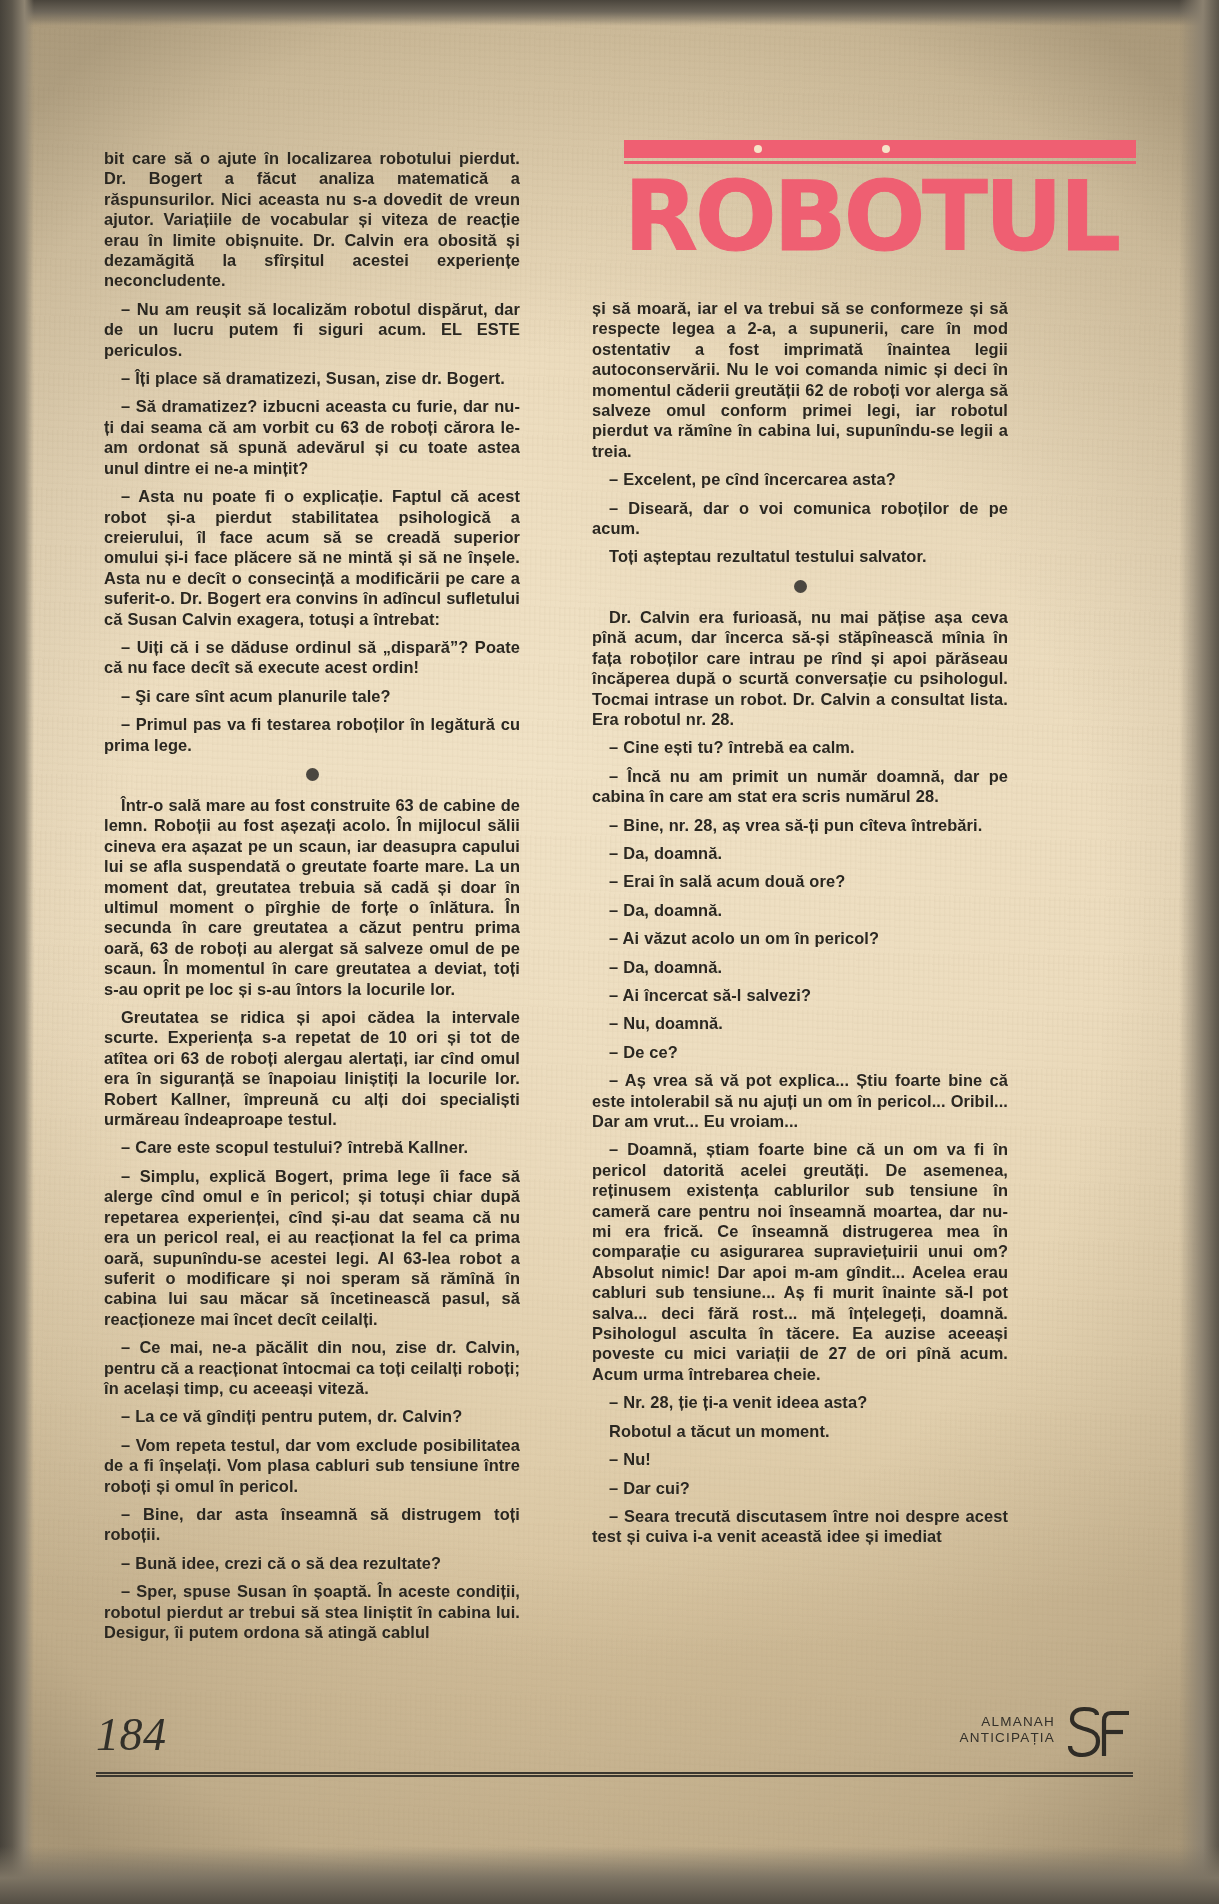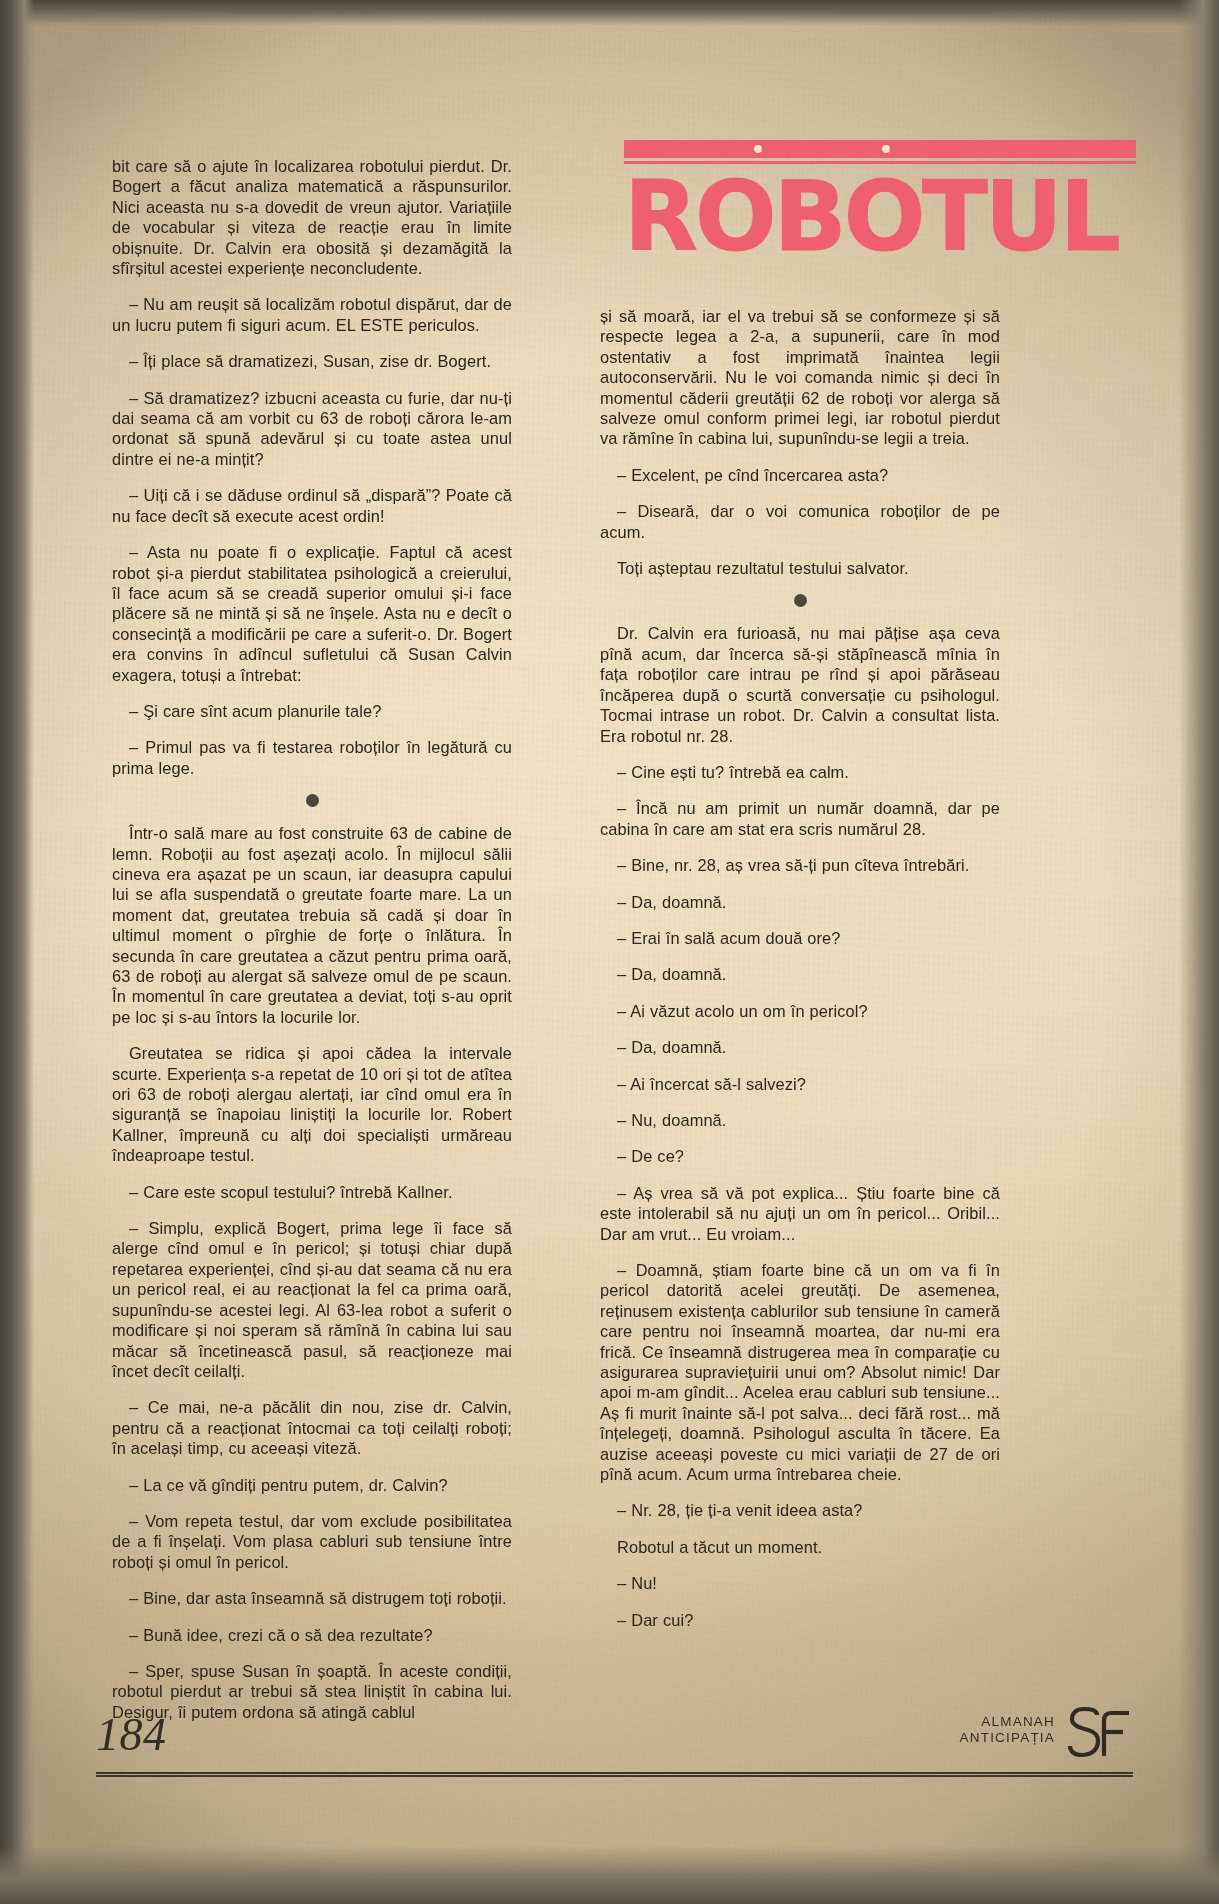--- a/index.html
+++ b/index.html
@@ -70,25 +70,26 @@
     float: left;
     color: #2a2721;
     font-size: 16.4px;
     line-height: 20.4px;
     text-align: justify;
     -webkit-hyphens: none;
     hyphens: none;
   }
   .col-left { margin-right: 56px; }
   .col p {
-    margin: 16px;
+    margin: 8px;
     text-align: justify;
     text-justify: inter-word;
     word-spacing: .02em;
     letter-spacing: .1px;
+    font-weight: bold;
   }
   .col p.ind { text-indent: 17px; }
   .col p.noind { text-indent: 0; }
 
   
   .title-block {
     position: absolute;
     left: 624px;
     top: 140px;
     width: 512px;
@@ -209,22 +210,22 @@
     </div>
 
     <div class="columns clearfix">
 
       <div class="col col-left">
         <div>
           <p class="noind">bit care să o ajute în localizarea robotului pierdut. Dr. Bogert a făcut analiza matematică a răspunsurilor. Nici aceasta nu s-a dovedit de vreun ajutor. Variațiile de vocabular și viteza de reacție erau în limite obișnuite. Dr. Calvin era obosită și dezamăgită la sfîrșitul acestei experiențe neconcludente.</p>
           <p class="ind">– Nu am reușit să localizăm robotul dispărut, dar de un lucru putem fi siguri acum. EL ESTE periculos.</p>
           <p class="ind">– Îți place să dramatizezi, Susan, zise dr. Bogert.</p>
           <p class="ind">– Să dramatizez? izbucni aceasta cu furie, dar nu-ți dai seama că am vorbit cu 63 de roboți cărora le-am ordonat să spună adevărul și cu toate astea unul dintre ei ne-a mințit?</p>
+          <p class="ind">– Asta nu poate fi o explicație. Faptul că acest robot și-a pierdut stabilitatea psihologică a creierului, îl face acum să se creadă superior omului și-i face plăcere să ne mintă și să ne înșele. Asta nu e decît o consecință a modificării pe care a suferit-o. Dr. Bogert era convins în adîncul sufletului că Susan Calvin exagera, totuși a întrebat:</p>
           <p class="ind">– Uiți că i se dăduse ordinul să „dispară”? Poate că nu face decît să execute acest ordin!</p>
-          <p class="ind">– Asta nu poate fi o explicație. Faptul că acest robot și-a pierdut stabilitatea psihologică a creierului, îl face acum să se creadă superior omului și-i face plăcere să ne mintă și să ne înșele. Asta nu e decît o consecință a modificării pe care a suferit-o. Dr. Bogert era convins în adîncul sufletului că Susan Calvin exagera, totuși a întrebat:</p>
           <p class="ind">– Şi care sînt acum planurile tale?</p>
           <p class="ind">– Primul pas va fi testarea roboților în legătură cu prima lege.</p>
         </div>
         <span class="sep-dot"></span>
         <div>
           <p class="ind">Într-o sală mare au fost construite 63 de cabine de lemn. Roboții au fost așezați acolo. În mijlocul sălii cineva era așazat pe un scaun, iar deasupra capului lui se afla suspendată o greutate foarte mare. La un moment dat, greutatea trebuia să cadă și doar în ultimul moment o pîrghie de forțe o înlătura. În secunda în care greutatea a căzut pentru prima oară, 63 de roboți au alergat să salveze omul de pe scaun. În momentul în care greutatea a deviat, toți s-au oprit pe loc și s-au întors la locurile lor.</p>
           <p class="ind">Greutatea se ridica și apoi cădea la intervale scurte. Experiența s-a repetat de 10 ori și tot de atîtea ori 63 de roboți alergau alertați, iar cînd omul era în siguranță se înapoiau liniștiți la locurile lor. Robert Kallner, împreună cu alți doi specialiști urmăreau îndeaproape testul.</p>
           <p class="ind">– Care este scopul testului? întrebă Kallner.</p>
           <p class="ind">– Simplu, explică Bogert, prima lege îi face să alerge cînd omul e în pericol; și totuși chiar după repetarea experienței, cînd și-au dat seama că nu era un pericol real, ei au reacționat la fel ca prima oară, supunîndu-se acestei legi. Al 63-lea robot a suferit o modificare și noi speram să rămînă în cabina lui sau măcar să încetinească pasul, să reacționeze mai încet decît ceilalți.</p>
           <p class="ind">– Ce mai, ne-a păcălit din nou, zise dr. Calvin, pentru că a reacționat întocmai ca toți ceilalți roboți; în același timp, cu aceeași viteză.</p>
@@ -257,20 +258,21 @@
           <p class="ind">– Da, doamnă.</p>
           <p class="ind">– Ai încercat să-l salvezi?</p>
           <p class="ind">– Nu, doamnă.</p>
           <p class="ind">– De ce?</p>
           <p class="ind">– Aș vrea să vă pot explica... Știu foarte bine că este intolerabil să nu ajuți un om în pericol... Oribil... Dar am vrut... Eu vroiam...</p>
           <p class="ind">– Doamnă, știam foarte bine că un om va fi în pericol datorită acelei greutăți. De asemenea, reținusem existența cablurilor sub tensiune în cameră care pentru noi înseamnă moartea, dar nu-mi era frică. Ce înseamnă distrugerea mea în comparație cu asigurarea supraviețuirii unui om? Absolut nimic! Dar apoi m-am gîndit... Acelea erau cabluri sub tensiune... Aș fi murit înainte să-l pot salva... deci fără rost... mă înțelegeți, doamnă. Psihologul asculta în tăcere. Ea auzise aceeași poveste cu mici variații de 27 de ori pînă acum. Acum urma întrebarea cheie.</p>
           <p class="ind">– Nr. 28, ție ți-a venit ideea asta?</p>
           <p class="ind">Robotul a tăcut un moment.</p>
           <p class="ind">– Nu!</p>
           <p class="ind">– Dar cui?</p>
+          <p class="ind">– Seara trecută discutasem între noi despre acest test și cuiva i-a venit această idee și imediat</p>
         </div>
       </div>
 
     </div>
 
     <div class="footer">
       <div class="page-num">184</div>
       <div class="imprint">
         <div>ALMANAH</div>
         <div>ANTICIPAȚIA</div>

